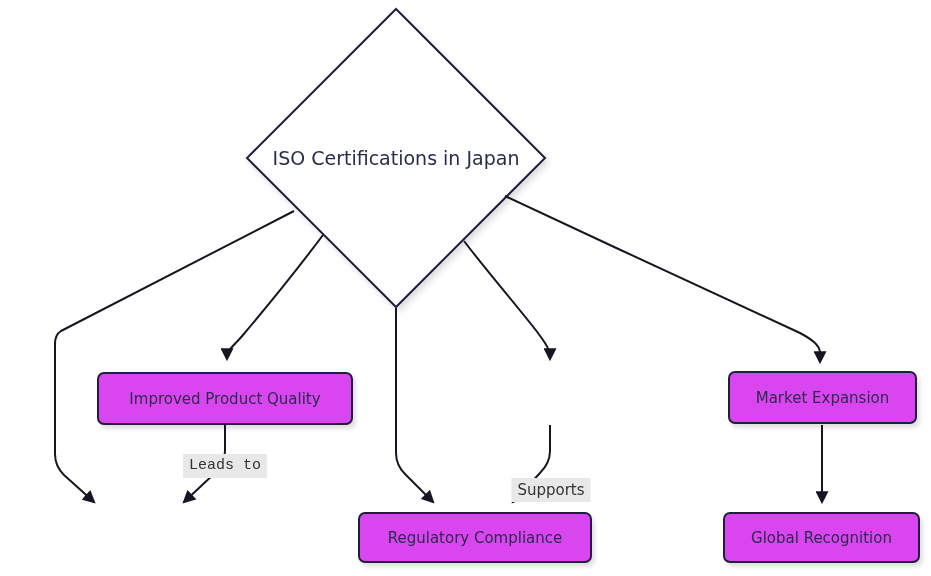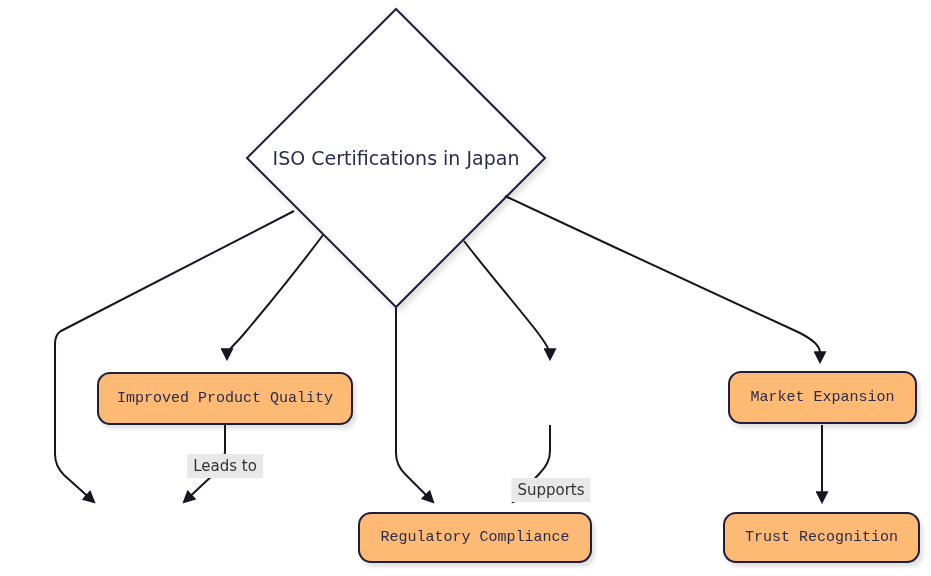--- a/index.html
+++ b/index.html
@@ -30,32 +30,31 @@
   }
   .diamond-shape {
     fill: #ffffff;
     stroke: #1f1f3d;
     stroke-width: 2px;
     filter: drop-shadow(3px 4px 3px rgba(0,0,0,0.13));
   }
   .node-box {
     position: absolute;
     box-sizing: border-box;
-    background: #fdba74;
+    background: #d946ef;
     border: 2.5px solid #1f1f3d;
-    border-radius: 13px;
+    border-radius: 7px;
     box-shadow: 3px 4px 4px rgba(0,0,0,0.12);
     display: flex;
     align-items: center;
     justify-content: center;
     color: #2b2b4d;
     font-size: 15px;
     white-space: nowrap;
     z-index: 2;
-    font-family: Liberation Mono, monospace;
   }
   .diamond-label {
     position: absolute;
     left: 246px;
     top: 140px;
     width: 300px;
     height: 36px;
     display: flex;
     align-items: center;
     justify-content: center;
@@ -112,20 +111,20 @@
   <div class="node-box" style="left:728px; top:371px; width:189px; height:53px;">
     <span>Market Expansion</span>
   </div>
 
 
   <div class="node-box" style="left:358px; top:512px; width:234px; height:51px;text-align:center;">
     <span>Regulatory Compliance</span>
   </div>
 
   <div class="node-box" style="left:723px; top:512px; width:197px; height:51px;">
-    <span>Trust Recognition</span>
+    <span>Global Recognition</span>
   </div>
 
-  <div class="edge-label" style="left:225px; top:454px;">Leads to</div>
+  <div class="edge-label" style="left:225px; top:454px;font-family:Liberation Mono, monospace;">Leads to</div>
 
   <div class="edge-label" style="left:551px; top:478px;">Supports</div>
 
 </div>
 
 </body></html>

